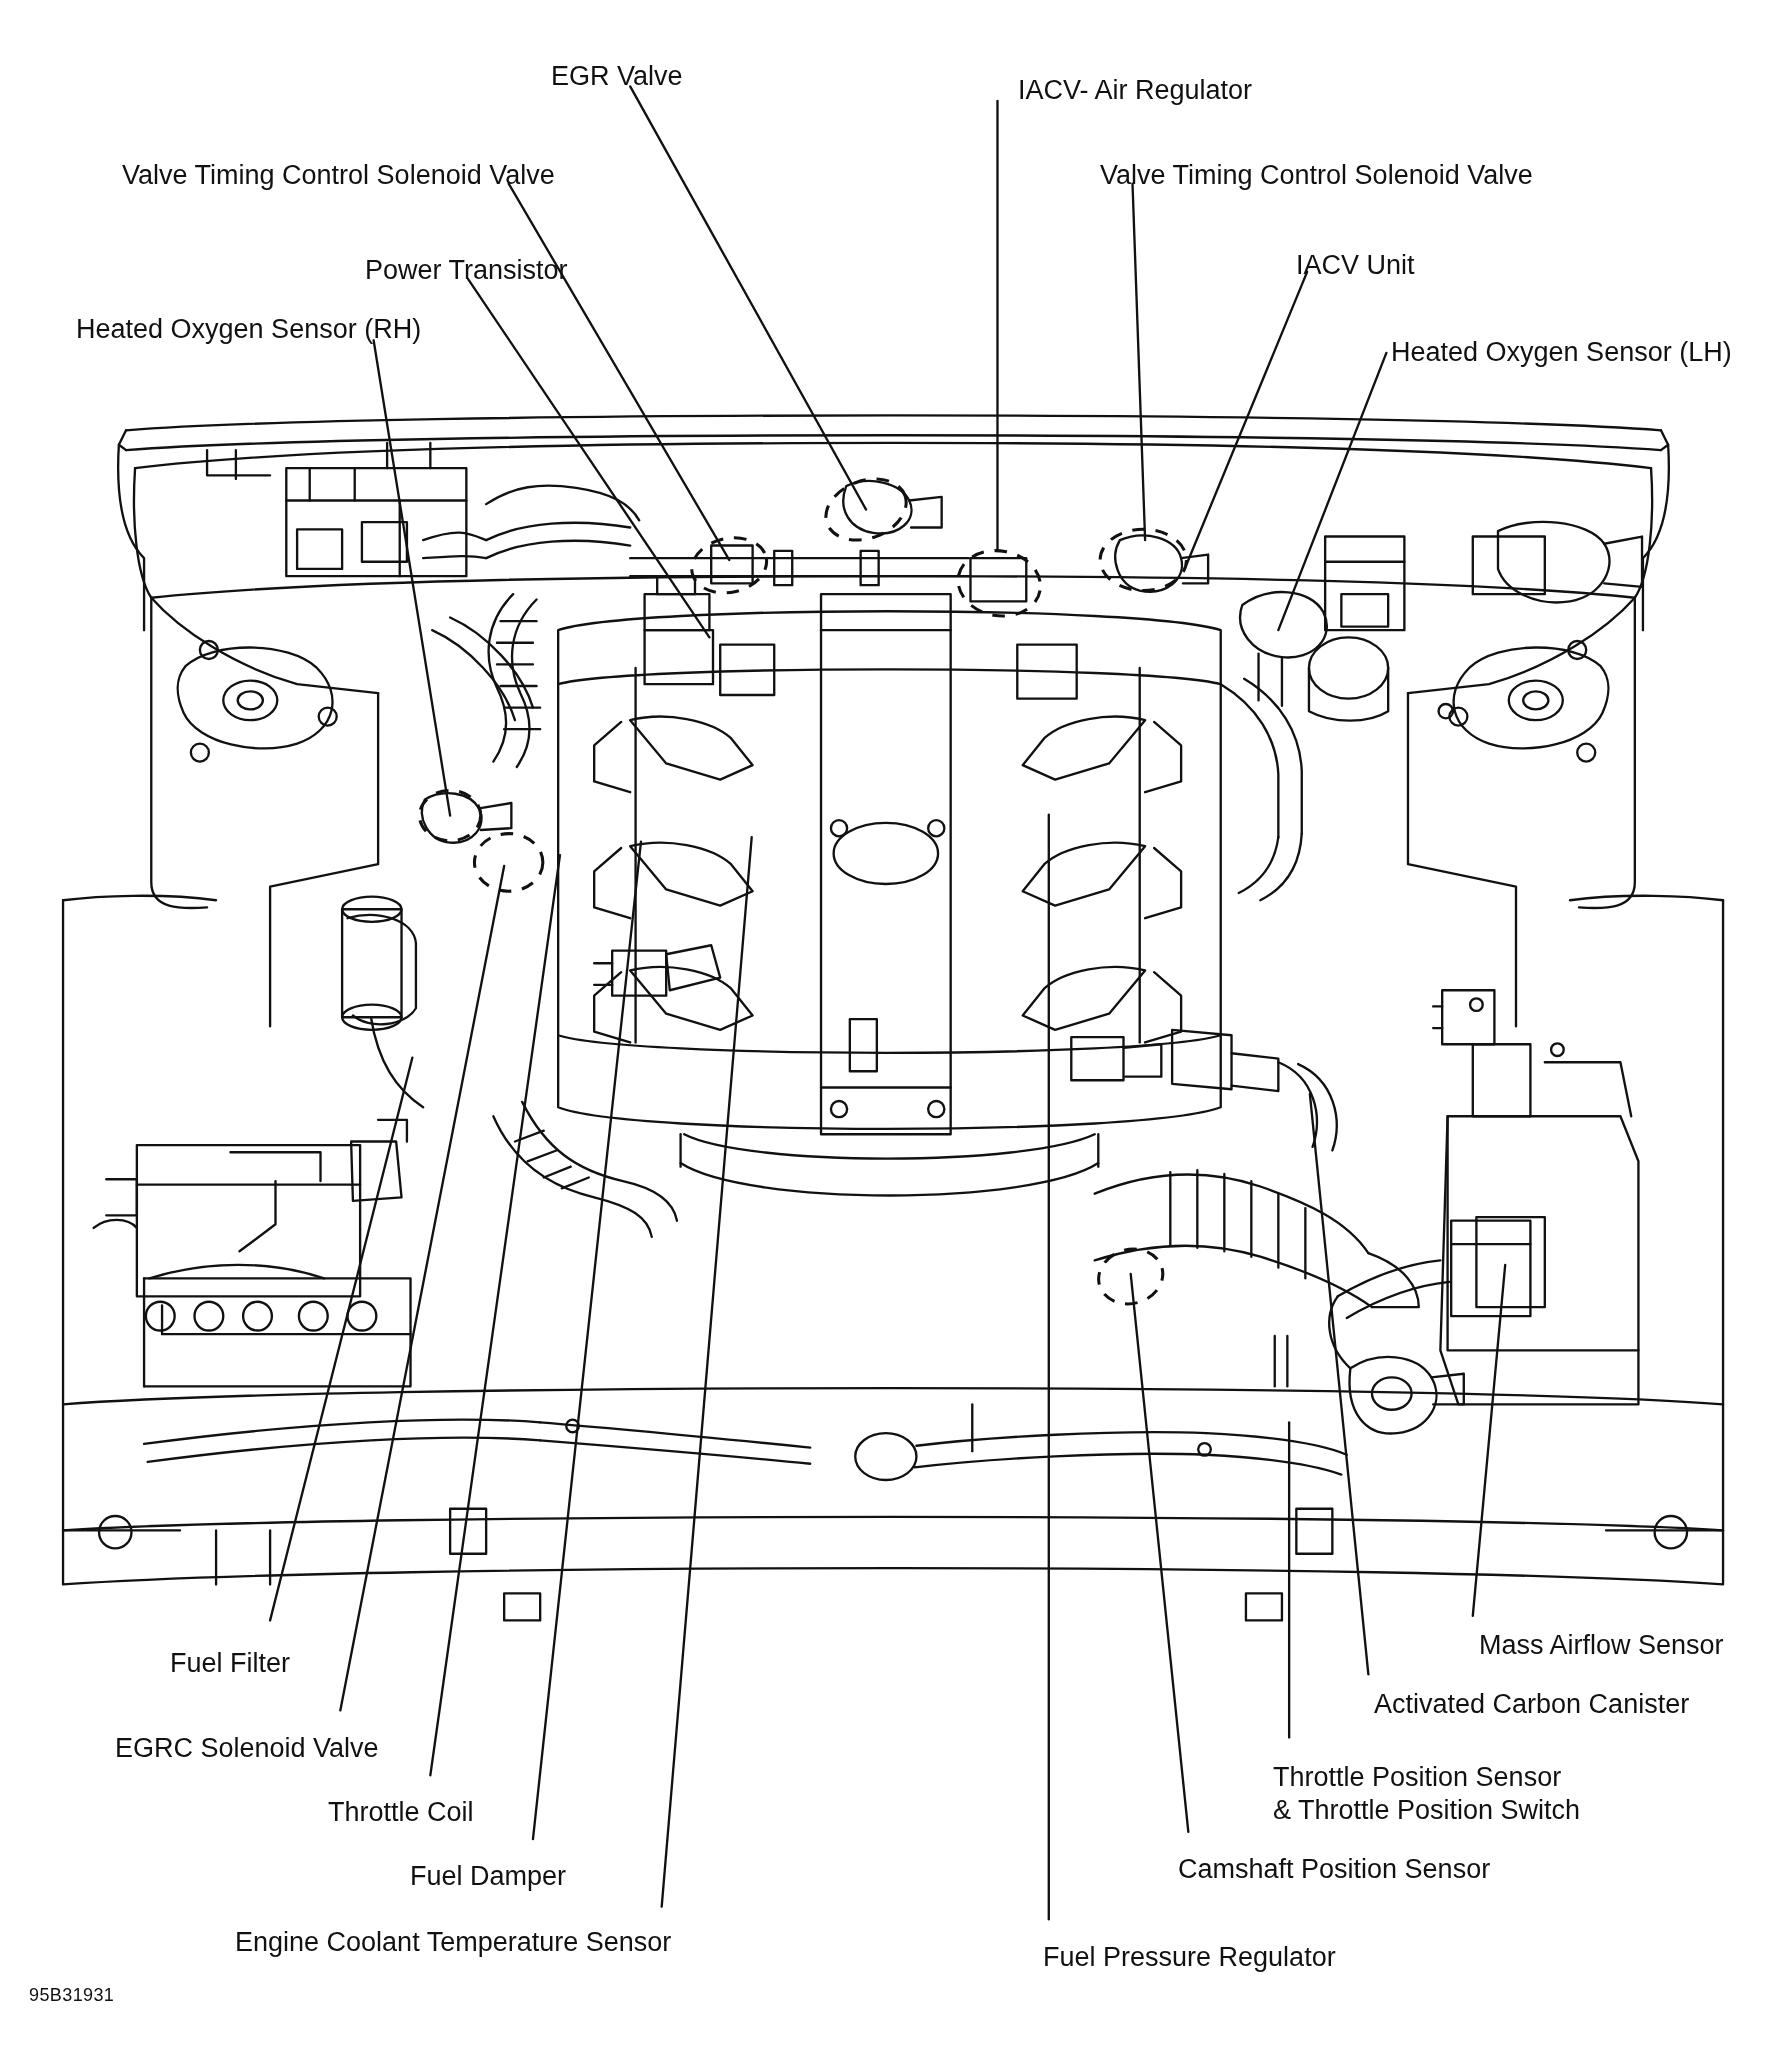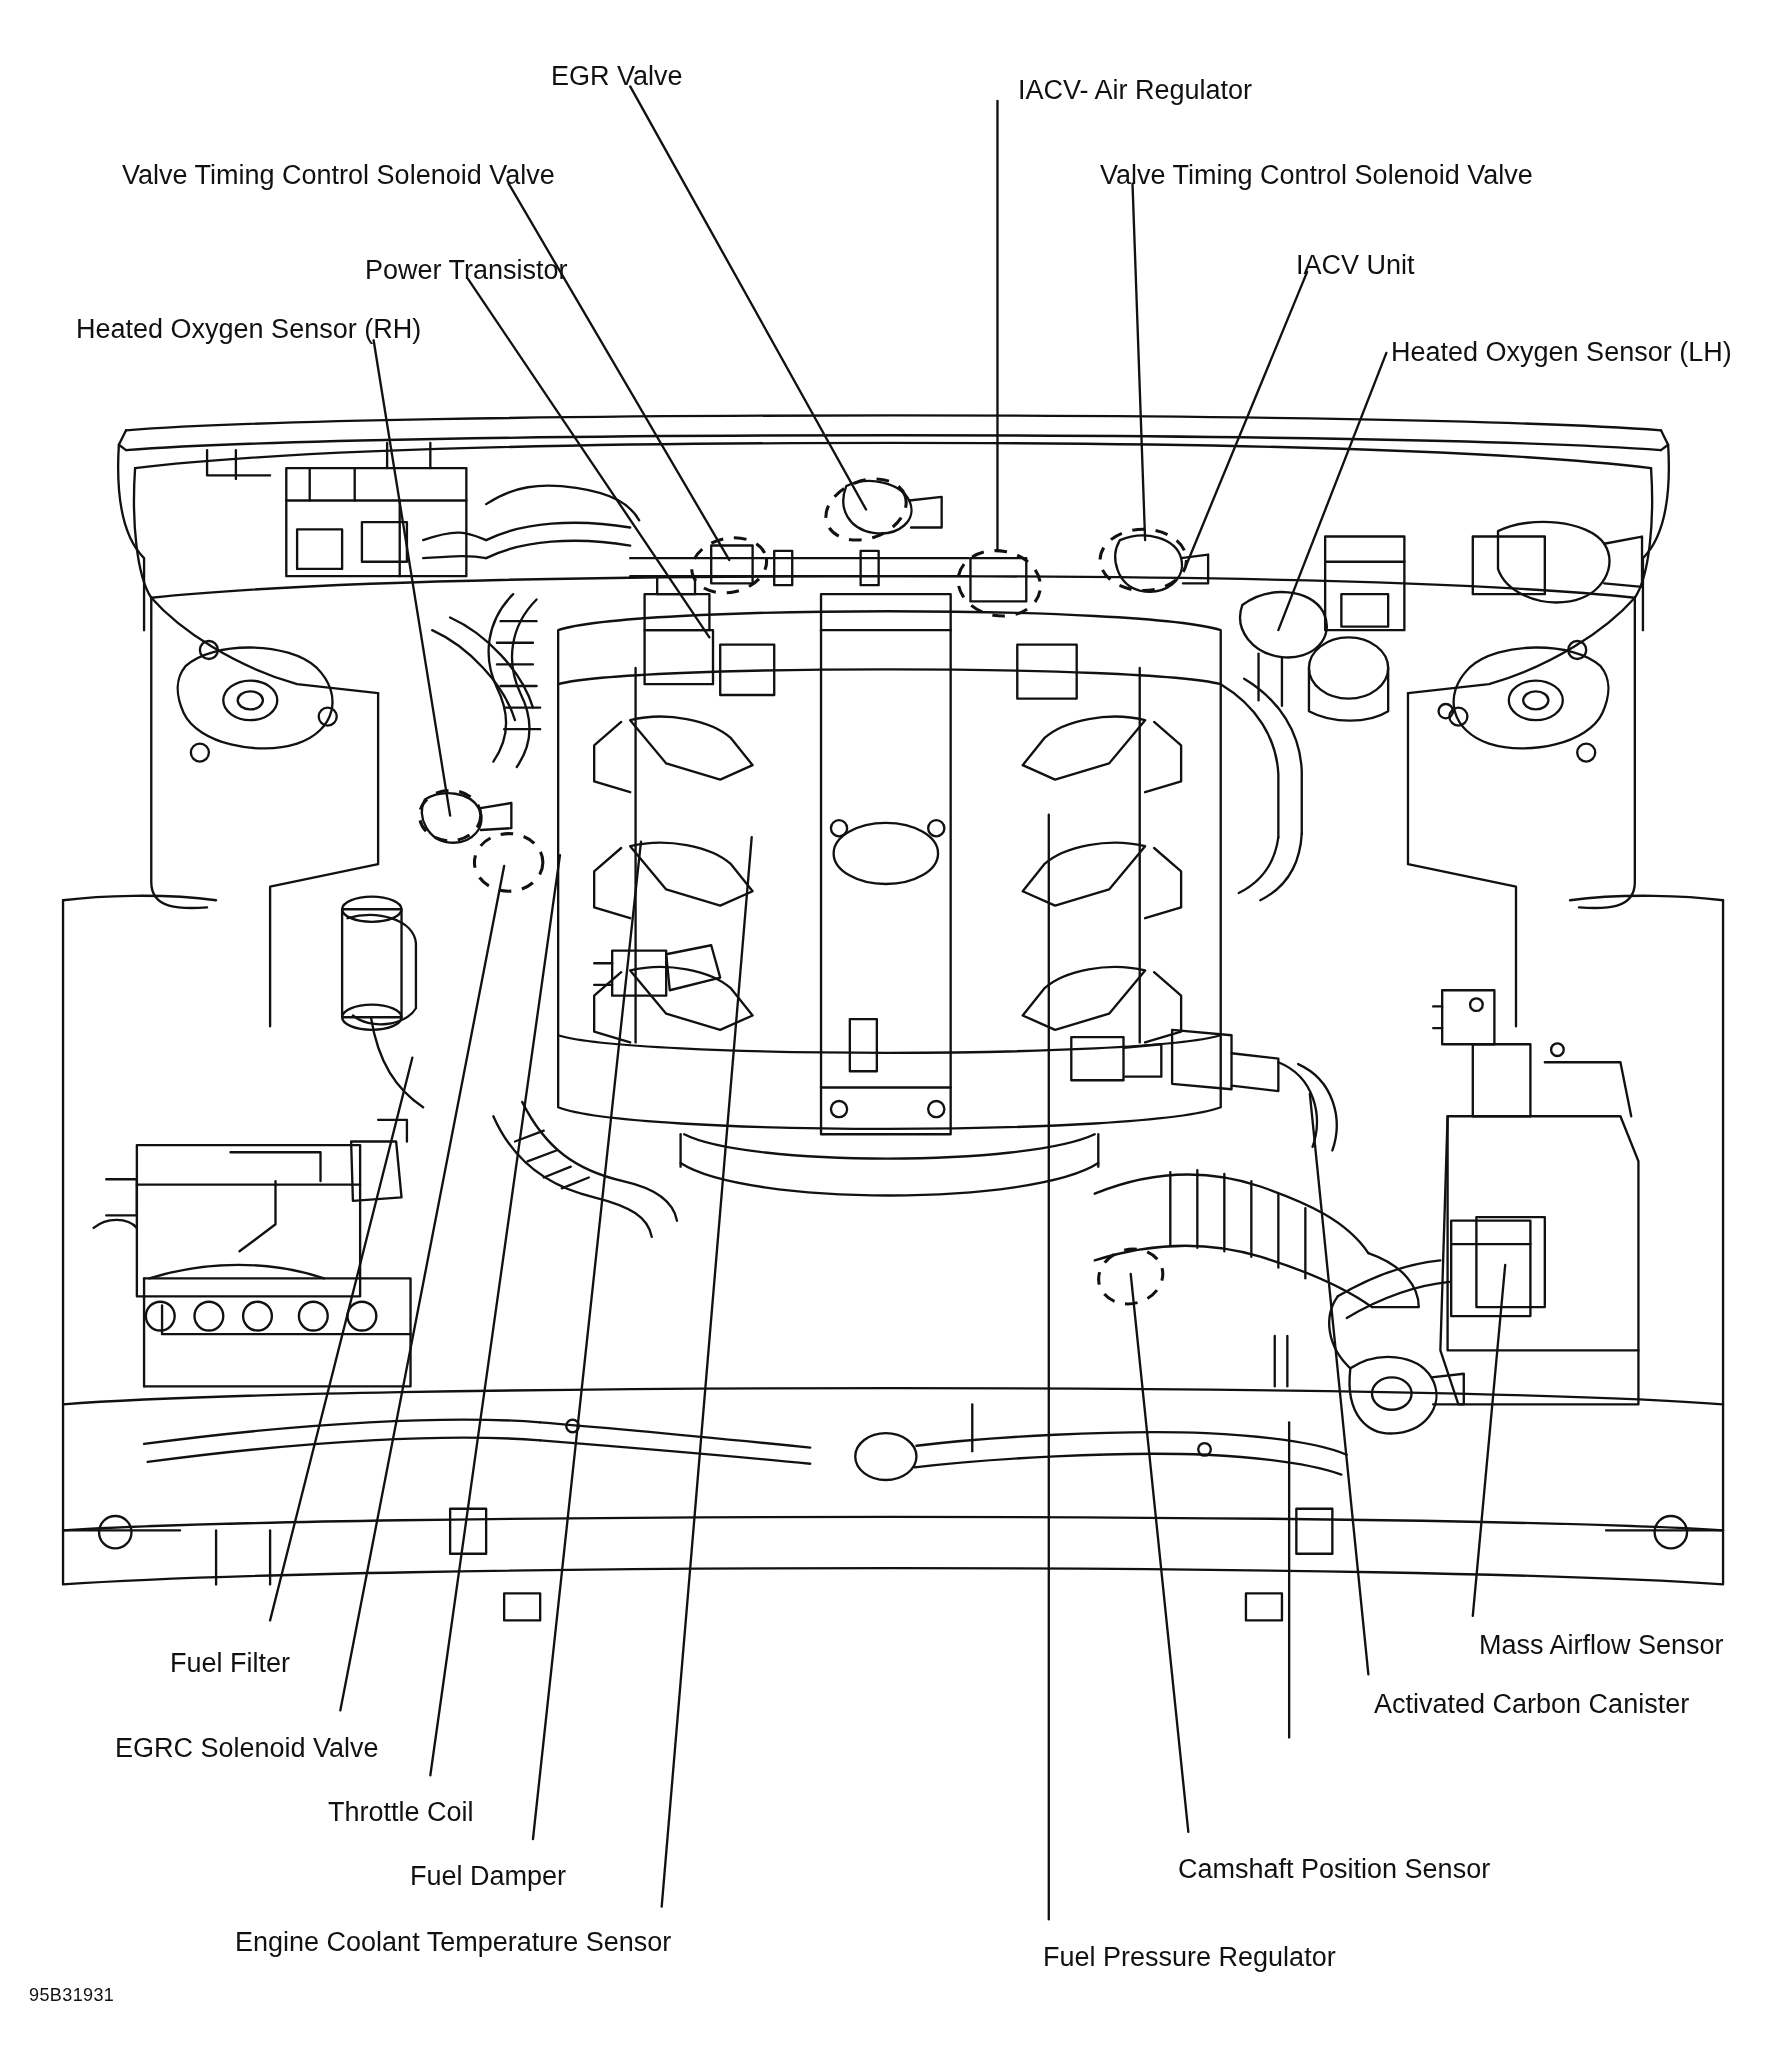--- a/index.html
+++ b/index.html
@@ -332,20 +332,22 @@
   <div class="label" style="left:1100px; top:160px;">Valve Timing Control Solenoid Valve</div>
   <div class="label" style="left:365px; top:255px;">Power Transistor</div>
   <div class="label" style="left:1296px; top:250px;">IACV Unit</div>
   <div class="label" style="left:76px; top:314px;">Heated Oxygen Sensor (RH)</div>
   <div class="label" style="left:1391px; top:329px;margin-top:8px;">Heated Oxygen Sensor (LH)</div>
 
   <div class="label" style="left:1479px; top:1630px;">Mass Airflow Sensor</div>
   <div class="label" style="left:170px; top:1648px;">Fuel Filter</div>
   <div class="label" style="left:1374px; top:1689px;">Activated Carbon Canister</div>
   <div class="label" style="left:115px; top:1733px;">EGRC Solenoid Valve</div>
+  <div class="label two-line" style="left:1273px; top:1761px;">Throttle Position Sensor
+&amp; Throttle Position Switch</div>
   <div class="label" style="left:328px; top:1797px;">Throttle Coil</div>
   <div class="label" style="left:1178px; top:1854px;">Camshaft Position Sensor</div>
   <div class="label" style="left:410px; top:1861px;text-align:center;">Fuel Damper</div>
   <div class="label" style="left:235px; top:1927px;">Engine Coolant Temperature Sensor</div>
   <div class="label" style="left:1043px; top:1942px;">Fuel Pressure Regulator</div>
 
   <div id="figure-id">95B31931</div>
 </div>
 
 

